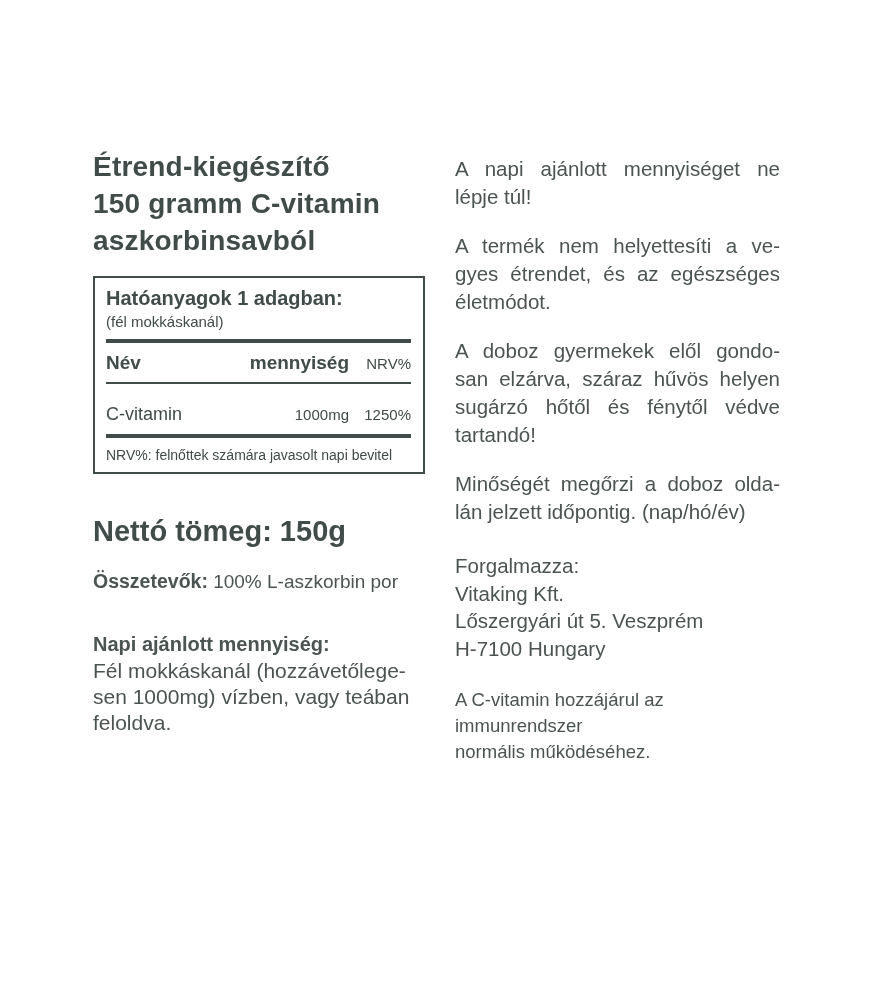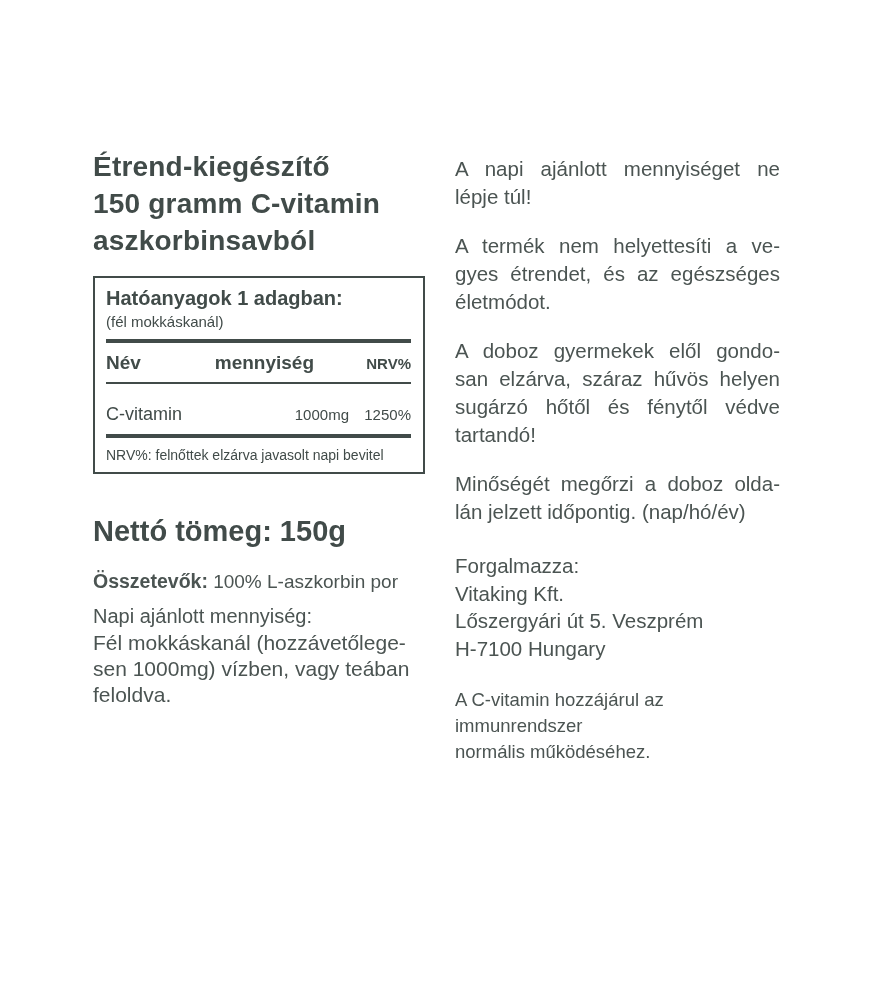--- a/index.html
+++ b/index.html
@@ -38,32 +38,32 @@
   .rule.thick { border-top: 4px solid var(--heading); }
   .rule.thin  { border-top: 2px solid var(--heading); }
   .frow { display: flex; align-items: baseline; }
   .frow.header { padding: 9px 0 8px; }
   .frow.data   { padding: 20px 0 9px; }
   .fname   { flex: 1; text-align: left; }
   .famount { width: 110px; text-align: right; }
   .fnrv    { width: 62px;  text-align: right; }
   .frow.header .fname,
   .frow.header .famount { font-size: 19px; font-weight: bold; }
-  .frow.header .fnrv    { font-size: 15px; font-weight: bold; margin-left: 35px; }
+  .frow.header .fnrv    { font-size: 15px; font-weight: normal; }
   .frow.data .fname   { font-size: 18px; }
   .frow.data .famount { font-size: 15px; }
   .frow.data .fnrv    { font-size: 15px; }
   .facts-footnote { font-size: 14px; line-height: 17px; padding-top: 9px; font-weight: normal; }
 
   .net-weight { margin-top: 40px; font-size: 29px; font-weight: bold; line-height: 34px; color: var(--heading); }
 
   .ingredients { margin-top: 21px; font-size: 19px; line-height: 24px; }
   .ingredients b { font-size: 19.5px; }
 
-  .dosage-heading { margin-top: 9px; font-size: 20px; font-weight: normal; line-height: 26px; }
+  .dosage-heading { margin-top: 37px; font-size: 20px; font-weight: bold; line-height: 26px; }
   .dosage { margin-top: 1px; font-size: 21px; line-height: 26px; }
   .dline { display: block; }
 
   .registration { margin-top: 16px; font-size: 18px; font-style: italic; line-height: 23px; }
 
   
   .para { font-size: 20.5px; line-height: 28px; margin-bottom: 21px; }
   .jline { text-align: justify; text-align-last: justify; }
   .jlast { text-align: left; }
 
@@ -95,21 +95,21 @@
         <span class="famount">mennyiség</span>
         <span class="fnrv">NRV%</span>
       </div>
       <div class="rule thin"></div>
       <div class="frow data">
         <span class="fname">C-vitamin</span>
         <span class="famount">1000mg</span>
         <span class="fnrv">1250%</span>
       </div>
       <div class="rule thick"></div>
-      <div class="facts-footnote">NRV%: felnőttek elzárva javasolt napi bevitel</div>
+      <div class="facts-footnote">NRV%: felnőttek számára javasolt napi bevitel</div>
     </div>
 
     <div class="net-weight">Nettó tömeg: 150g</div>
 
     <p class="ingredients"><b>Összetevők:</b> <span>100% L-aszkorbin por</span></p>
 
     <div class="dosage-heading">Napi ajánlott mennyiség:</div>
     <div class="dosage">
       <span class="dline">Fél mokkáskanál (hozzávetőlege-</span>
       <span class="dline">sen 1000mg) vízben, vagy teában</span>

